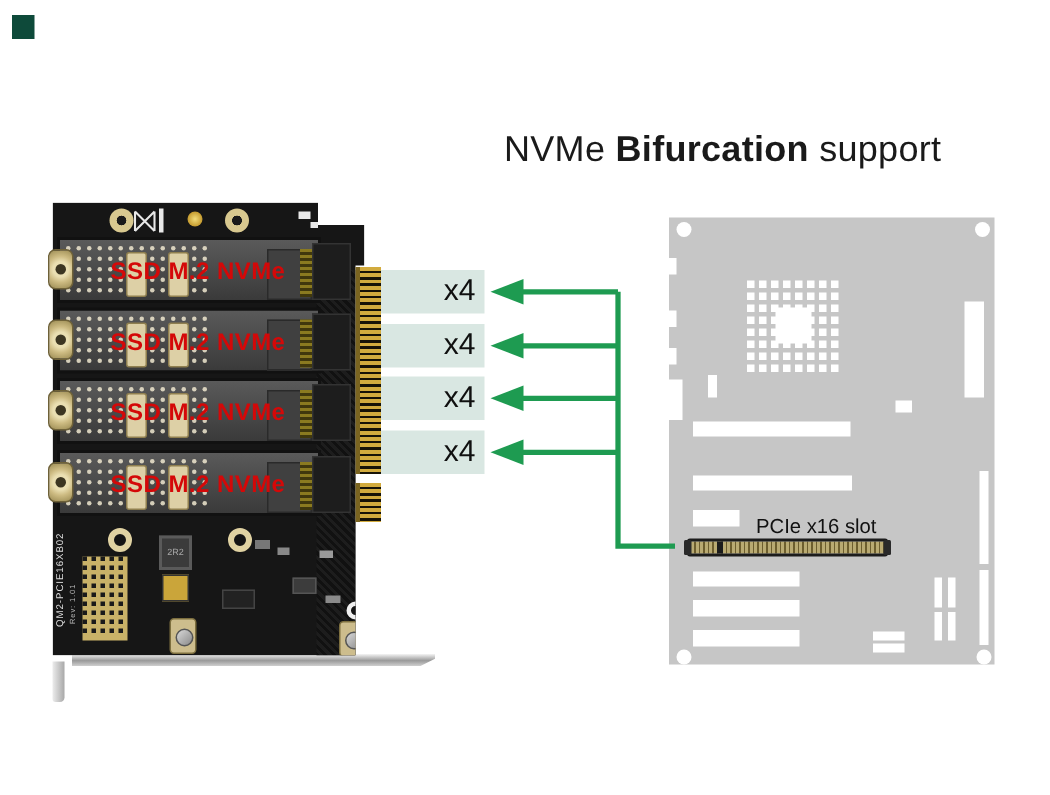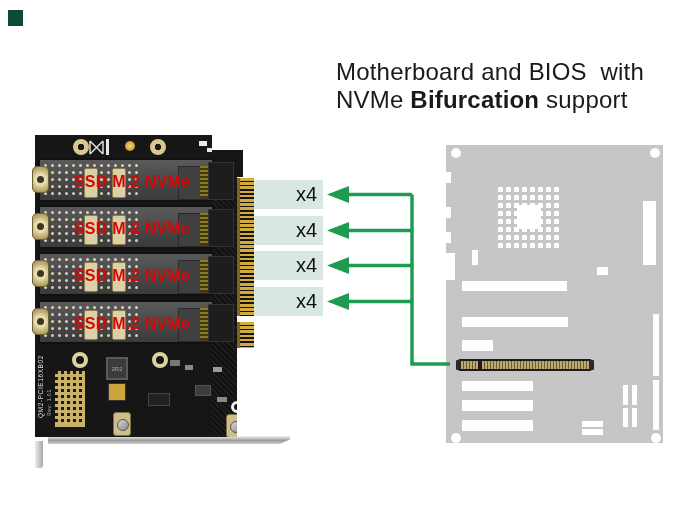--- a/index.html
+++ b/index.html
@@ -119,21 +119,21 @@
   .bracket-leg{
     left:35px;top:441px;width:8px;height:27px;border-radius:0 0 3px 2px;
     background:linear-gradient(90deg,#ececec,#a8a8a8);
   }
 </style>
 </head>
 <body>
 
 <div class="abs brand-square"></div>
 
-<div class="abs heading"><span>Motherboard and BIOS  with</span><br><span>NVMe </span><b>Bifurcation</b><span> support</span></div>
+<div class="abs heading"><br><span>NVMe </span><b>Bifurcation</b><span> support</span></div>
 
 <div class="abs mobo">
   <div class="hole" style="left:5px;top:3px;"></div>
   <div class="hole" style="left:204px;top:3px;"></div>
   <div class="hole" style="left:5px;top:288px;"></div>
   <div class="hole" style="left:205px;top:288px;"></div>
 
   <div class="cut" style="left:0;top:27px;width:5px;height:11px;"></div>
   <div class="cut" style="left:0;top:62px;width:5px;height:11px;"></div>
   <div class="cut" style="left:0;top:87px;width:5px;height:11px;"></div>
@@ -221,20 +221,21 @@
   <div class="cut" style="left:207px;top:169px;width:6px;height:62px;"></div>
   <div class="cut" style="left:207px;top:235px;width:6px;height:50px;"></div>
 
   <div class="cut" style="left:177px;top:240px;width:5px;height:20px;"></div>
   <div class="cut" style="left:186px;top:240px;width:5px;height:20px;"></div>
   <div class="cut" style="left:177px;top:263px;width:5px;height:19px;"></div>
   <div class="cut" style="left:186px;top:263px;width:5px;height:19px;"></div>
   <div class="cut" style="left:136px;top:276px;width:21px;height:6px;"></div>
   <div class="cut" style="left:136px;top:284px;width:21px;height:6px;"></div>
 
+  <div class="slot-label">PCIe x16 slot</div>
   <div class="pcie-slot">
     <div class="slot-divider"></div>
     <div class="slot-endcap" style="left:-4px;"></div>
     <div class="slot-endcap" style="right:-4px;"></div>
   </div>
 </div>
 
 <div class="abs lane-box" style="top:180px;">
     <span>x4</span>
   </div>

